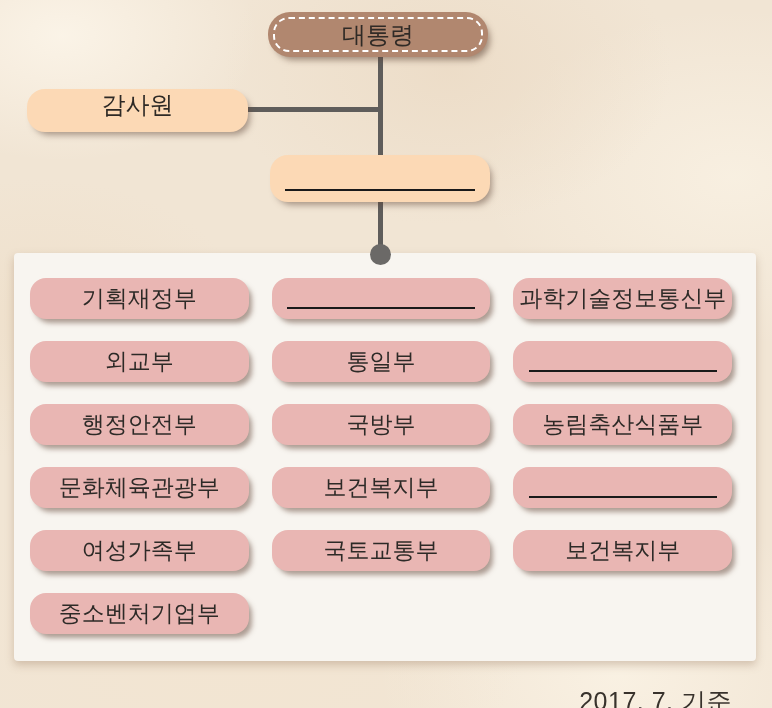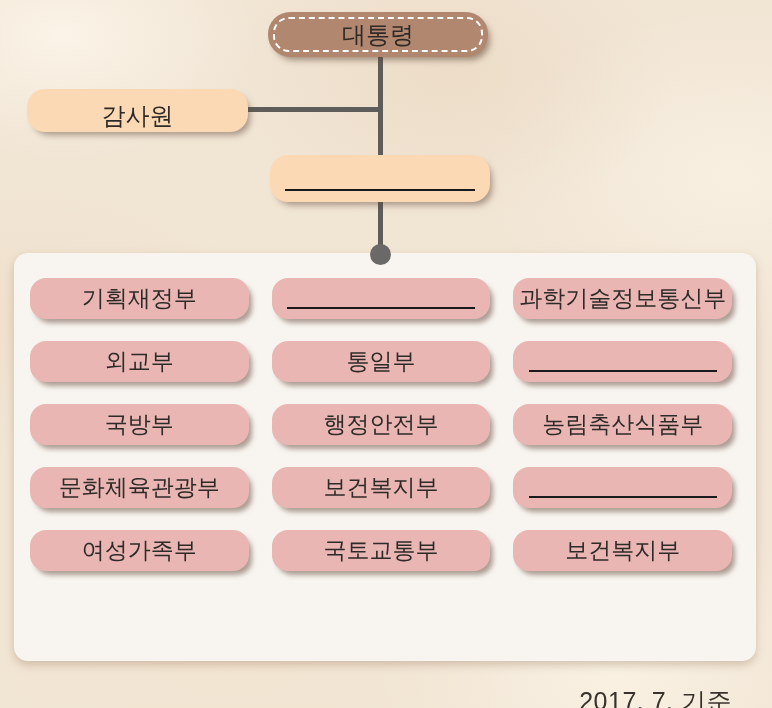--- a/index.html
+++ b/index.html
@@ -63,21 +63,21 @@
     position: absolute;
     inset: 5px;
     border: 2px dashed #ffffff;
     border-radius: 16px;
     pointer-events: none;
   }
   .peach-box {
     position: absolute;
     background: #fcd9b5;
     border-radius: 18px;
-    display: flex; align-items: flex-end; justify-content: center;
+    display: flex; align-items: flex-start; justify-content: center;
     font-size: 24px; font-weight: 500; color: #2e2a26;
     box-shadow: 4px 5px 6px -2px rgba(95,70,55,0.5);
     z-index: 2;
   }
   .audit-box { left: 27px; top: 89px; width: 221px; height: 43px; }
   .pm-box    { left: 270px; top: 155px; width: 220px; height: 47px; }
 
   .blank-line {
     position: absolute;
     left: 50%; transform: translateX(-50%);
@@ -85,21 +85,21 @@
     width: 190px; height: 2px;
     background: #1a1a1a;
   }
 
   
   .panel {
     position: absolute;
     left: 14px; top: 253px;
     width: 742px; height: 408px;
     background: #f8f5f0;
-    border-radius: 14px;
+    border-radius: 4px;
     box-shadow: 0 4px 8px rgba(145,115,88,0.35);
     z-index: 3;
     box-sizing: border-box;
     text-align: right;
   }
   .grid {
     position: absolute;
     inset: 0;
     padding: 25px 24px 27px 16px;
     display: grid;
@@ -168,24 +168,24 @@
       </div>
       <div class="cell">
         <span>통일부</span>
       </div>
       <div class="cell">
         <span></span>
         <span class="blank-line"></span>
       </div>
 
       <div class="cell">
+        <span>행정안전부</span>
+      </div>
+      <div class="cell">
         <span>국방부</span>
-      </div>
-      <div class="cell">
-        <span>행정안전부</span>
       </div>
       <div class="cell">
         <span>농림축산식품부</span>
       </div>
 
       <div class="cell">
         <span>문화체육관광부</span>
       </div>
       <div class="cell">
         <span>보건복지부</span>
@@ -198,19 +198,22 @@
       <div class="cell">
         <span>여성가족부</span>
       </div>
 
       <div class="cell">
         <span>국토교통부</span>
       </div>
       <div class="cell">
         <span>보건복지부</span>
       </div>
+      <div class="cell">
+        <span>중소벤처기업부</span>
+      </div>
 
     </div>
   </div>
 
   <div class="footer-caption">2017. 7. 기준</div>
 
 </div>
 
 </body></html>

